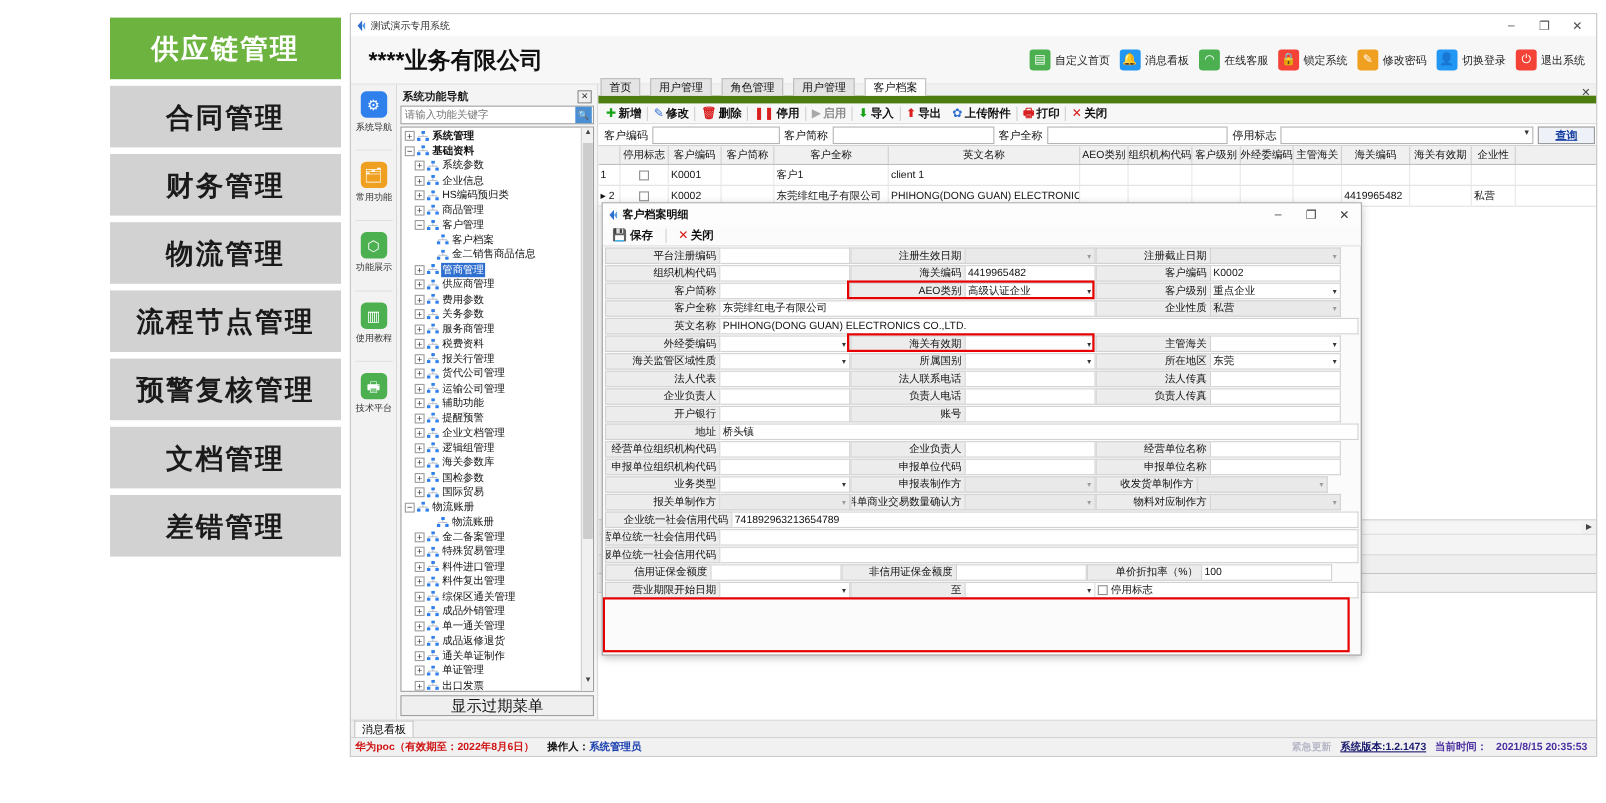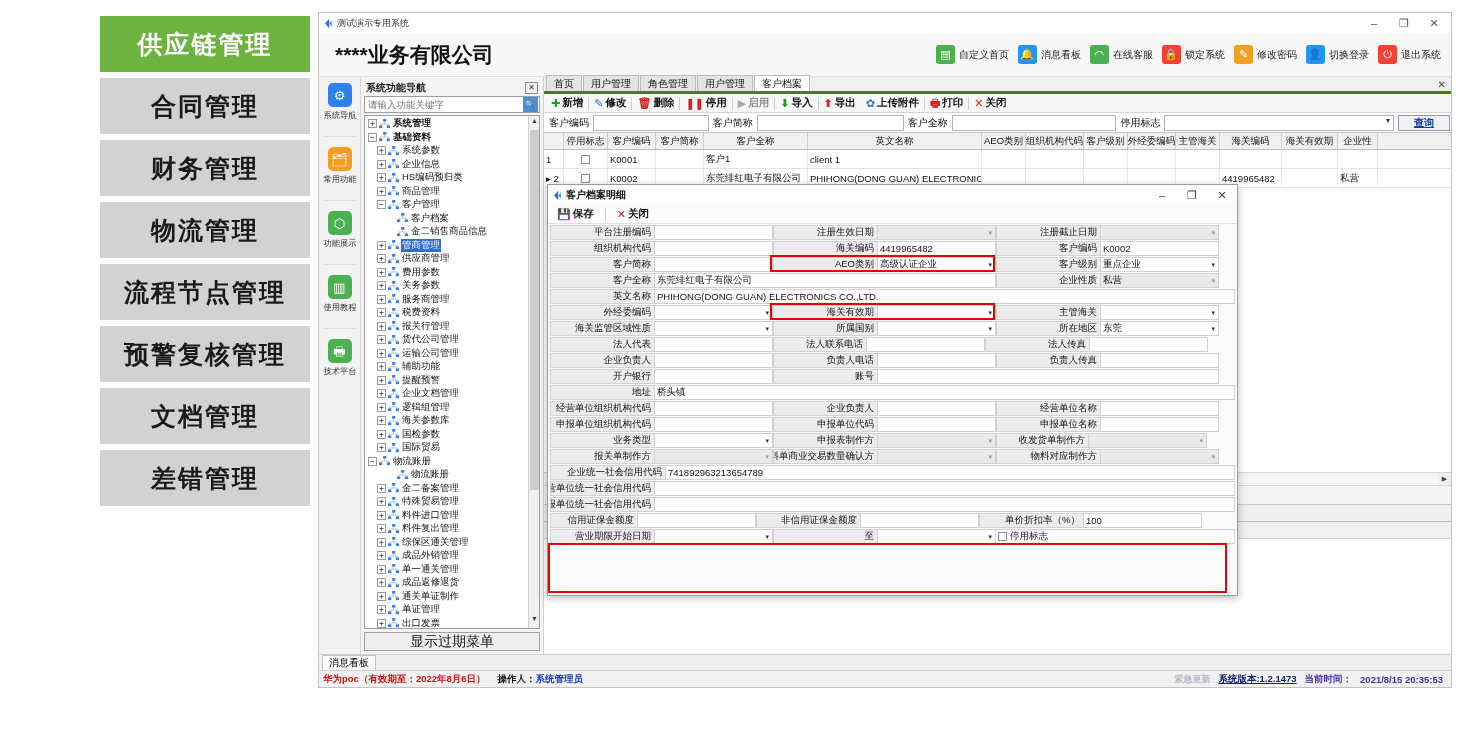--- a/index.html
+++ b/index.html
@@ -129,22 +129,22 @@
   .tscroll .thumb { position: absolute; left: 1px; top: 14px; width: 9px; height: 360px; background: #cdcdcd; }
   .tscroll .ar { position: absolute; left: 1px; width: 9px; height: 12px; font-size: 7px; text-align: center; color: #444; }
   .nav-btn {
     height: 19px; margin-top: 3px; background: #efefef; border: 1px solid #a0a0a0;
     font-size: 14px; color: #111; display: flex; align-items: center; justify-content: center;
   }
 
   
   .main { flex: 1; display: flex; flex-direction: column; min-width: 0; background: #fff; position: relative; }
   .tabstrip {
-    height: 17px; background: #f0f0f0; border-bottom: 3px solid #4d7c0f;
-    display: flex; align-items: flex-end; padding-left: 2px; position: relative;
+    height: 17px; background: #f0f0f0; border-bottom: 7px solid #4d7c0f;
+    display: flex; align-items: flex-end; padding-left: 2px; position: relative; gap: 8px;
   }
   .tab {
     height: 16px; padding: 0 7px; font-size: 10px; color: #111;
     display: flex; align-items: center; border: 1px solid #bcbcbc;
     border-bottom: 0; background: #e4e4e4; margin-right: 1px;
   }
   .tab.active { background: #ffffff; font-weight: 400; }
   .tabstrip .tclose { position: absolute; right: 5px; top: 2px; font-size: 10px; color: #444; }
 
   .cmdbar {
@@ -1003,21 +1003,21 @@
             <div class="flab" style="width: 105px;">海关监管区域性质</div>
             <div class="fval combo" style="width: 118px;"></div>
             <div class="flab" style="width: 105px;">所属国别</div>
             <div class="fval combo" style="width: 118px;"></div>
             <div class="flab" style="width: 105px;">所在地区</div>
             <div class="fval combo" style="width: 118px;">东莞</div>
           </div>
           <div class="frow">
             <div class="flab" style="width: 105px;">法人代表</div>
             <div class="fval" style="width: 118px;"></div>
-            <div class="flab" style="width: 94px;">法人联系电话</div>
+            <div class="flab" style="width: 105px;">法人联系电话</div>
             <div class="fval" style="width: 118px;"></div>
             <div class="flab" style="width: 105px;">法人传真</div>
             <div class="fval" style="width: 118px;"></div>
           </div>
           <div class="frow">
             <div class="flab" style="width: 105px;">企业负责人</div>
             <div class="fval" style="width: 118px;"></div>
             <div class="flab" style="width: 105px;">负责人电话</div>
             <div class="fval" style="width: 118px;"></div>
             <div class="flab" style="width: 105px;">负责人传真</div>
@@ -1071,21 +1071,21 @@
           </div>
           <div class="frow">
             <div class="flab" style="width: 105px;">经营单位统一社会信用代码</div>
             <div class="fval" style="flex: 1 1 0%;"></div>
           </div>
           <div class="frow">
             <div class="flab" style="width: 105px;">申报单位统一社会信用代码</div>
             <div class="fval" style="flex: 1 1 0%;"></div>
           </div>
           <div class="frow">
-            <div class="flab" style="width: 88px; padding-left: 29px;">信用证保金额度</div>
+            <div class="flab" style="width: 97px; padding-left: 29px;">信用证保金额度</div>
             <div class="fval" style="width: 118px;"></div>
             <div class="flab" style="width: 105px;">非信用证保金额度</div>
             <div class="fval" style="width: 118px;"></div>
             <div class="flab" style="width: 105px;">单价折扣率（%）</div>
             <div class="fval" style="width: 118px;">100</div>
           </div>
           <div class="frow">
             <div class="flab" style="width: 105px;">营业期限开始日期</div>
             <div class="fval combo" style="width: 118px;"></div>
             <div class="flab" style="width: 105px;">至</div>

